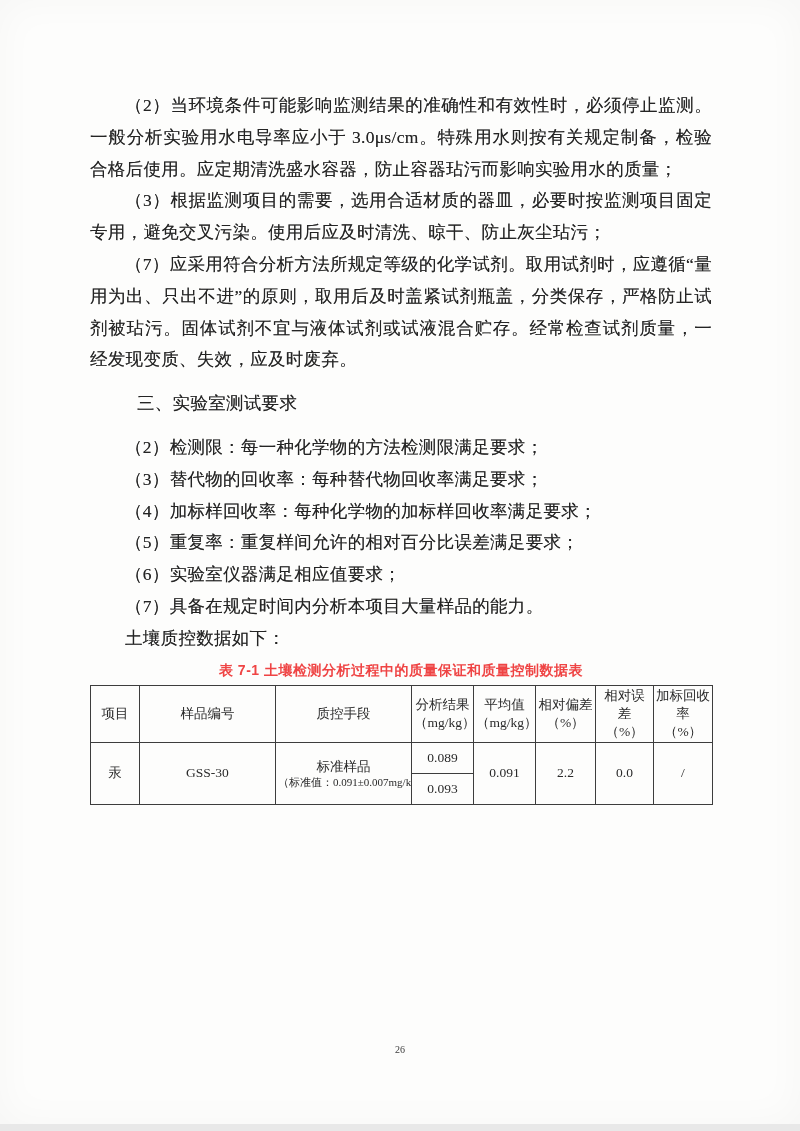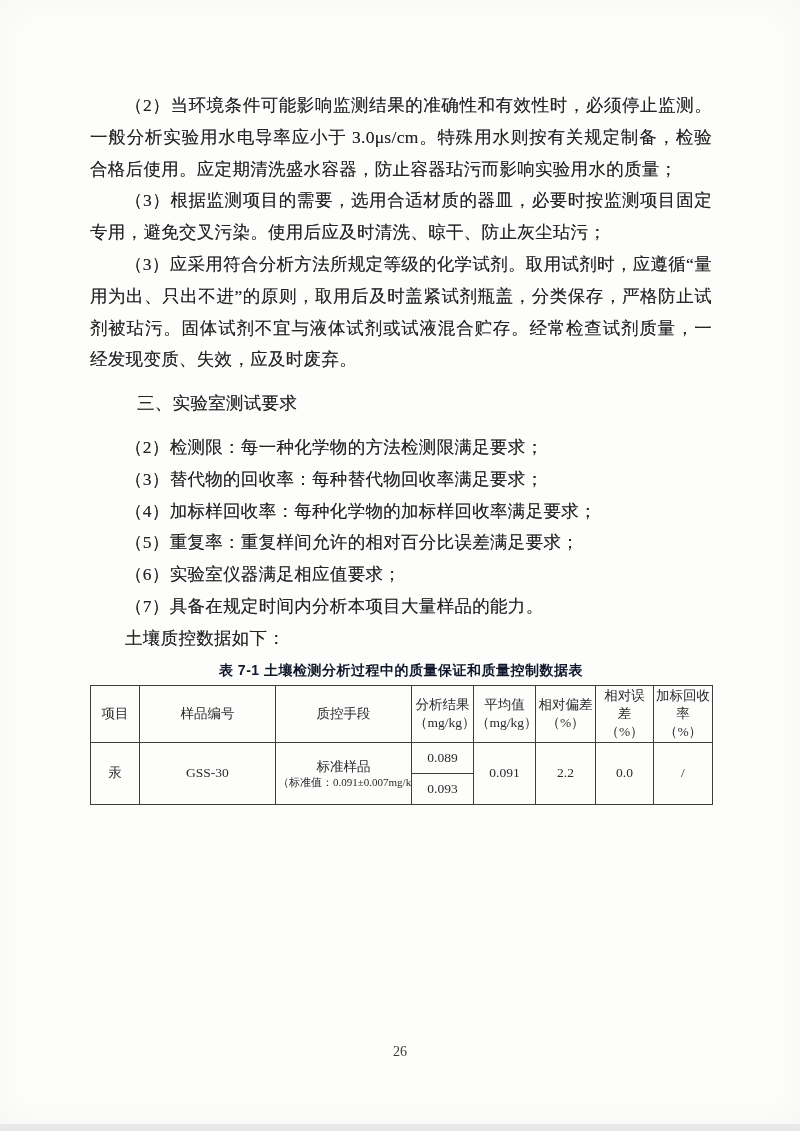--- a/index.html
+++ b/index.html
@@ -43,21 +43,21 @@
     text-indent:35px;
     letter-spacing:0.3px;
     text-shadow:0 0 0.6px rgba(40,40,40,0.55);
   }
   .table-caption{
     margin:7px 0 5px 0;
     text-align:center;
     font-family:"Liberation Sans","DejaVu Sans",sans-serif;
     font-size:14px;
     font-weight:bold;
-    color:#0f172a;
+    color:#ef4444;
     letter-spacing:0.5px;
   }
   table.qc{
     width:622px;
     border-collapse:collapse;
     table-layout:fixed;
     font-size:13.5px;
     color:#2a2a2a;
   }
   table.qc th, table.qc td{
@@ -71,21 +71,21 @@
   }
   table.qc thead th{height:48px;}
   table.qc td.subrow{height:28px;margin-top:17px;}
   .hdr-line{display:block;}
   .qc-method-l1{display:block;font-size:13.5px;line-height:17px;}
   .qc-method-l2{display:block;font-size:11px;line-height:14px;white-space:nowrap;}
   .footer{
     position:absolute;
     top:1044px;left:0;width:100%;
     text-align:center;
-    font-size:14px;
+    font-size:10px;
     color:#3a3a3a;
     font-family:"Liberation Serif","DejaVu Serif",serif;
   }
   
   col.c-item{width:49px;}
   col.c-sample{width:136px;}
   col.c-method{width:136px;}
   col.c-result{width:62px;}
   col.c-avg{width:62px;}
   col.c-dev{width:60px;}
@@ -93,21 +93,21 @@
   col.c-rec{width:59px;}
 </style>
 </head>
 <body>
 
 <div class="page">
   <div class="content">
 
     <p class="para">（2）当环境条件可能影响监测结果的准确性和有效性时，必须停止监测。一般分析实验用水电导率应小于 3.0μs/cm。特殊用水则按有关规定制备，检验合格后使用。应定期清洗盛水容器，防止容器玷污而影响实验用水的质量；</p>
     <p class="para">（3）根据监测项目的需要，选用合适材质的器皿，必要时按监测项目固定专用，避免交叉污染。使用后应及时清洗、晾干、防止灰尘玷污；</p>
-    <p class="para">（3）应采用符合分析方法所规定等级的化学试剂。取用试剂时，应遵循“量用为出、只出不进”的原则，取用后及时盖紧试剂瓶盖，分类保存，严格防止试剂被玷污。固体试剂不宜与液体试剂或试液混合贮存。经常检查试剂质量，一经发现变质、失效，应及时废弃。</p>
+    <p class="para">（7）应采用符合分析方法所规定等级的化学试剂。取用试剂时，应遵循“量用为出、只出不进”的原则，取用后及时盖紧试剂瓶盖，分类保存，严格防止试剂被玷污。固体试剂不宜与液体试剂或试液混合贮存。经常检查试剂质量，一经发现变质、失效，应及时废弃。</p>
 
     <p class="heading">三、实验室测试要求</p>
 
     <p class="list-item">（2）检测限：每一种化学物的方法检测限满足要求；</p>
     <p class="list-item">（3）替代物的回收率：每种替代物回收率满足要求；</p>
     <p class="list-item">（4）加标样回收率：每种化学物的加标样回收率满足要求；</p>
     <p class="list-item">（5）重复率：重复样间允许的相对百分比误差满足要求；</p>
     <p class="list-item">（6）实验室仪器满足相应值要求；</p>
     <p class="list-item">（7）具备在规定时间内分析本项目大量样品的能力。</p>
 

